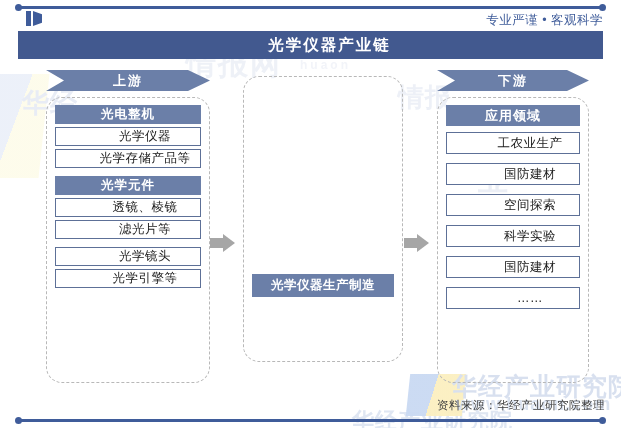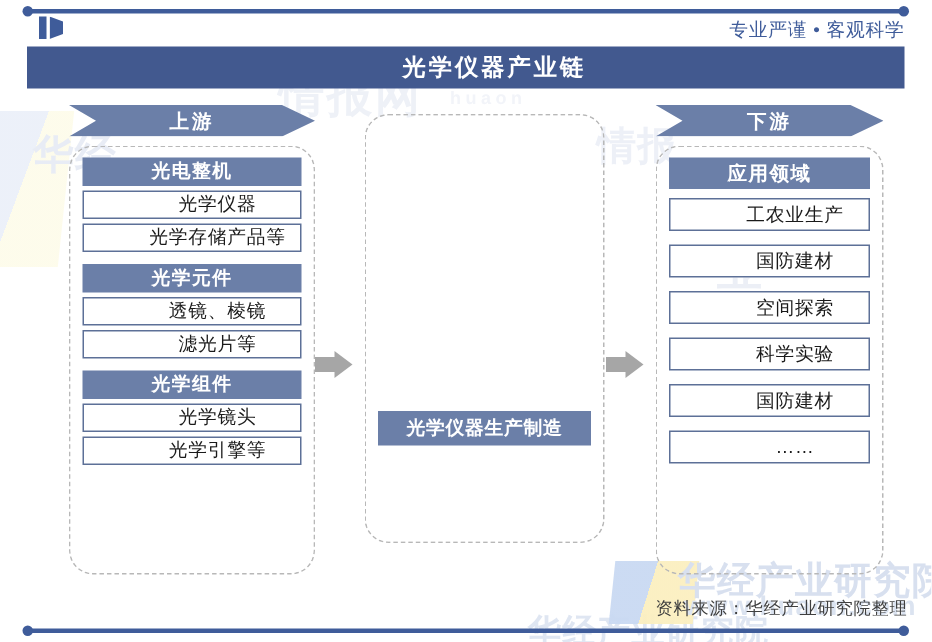--- a/index.html
+++ b/index.html
@@ -371,21 +371,20 @@
     <div class="col-body">
 
       <div class="grp">光电整机</div>
       <div class="item">光学仪器</div>
       <div class="item last-of-grp">光学存储产品等</div>
 
       <div class="grp">光学元件</div>
       <div class="item">透镜、棱镜</div>
       <div class="item last-of-grp">滤光片等</div>
 
-      <div class="grp">光学组件</div>
       <div class="item">光学镜头</div>
       <div class="item">光学引擎等</div>
 
     </div>
   </div>
 
   <div class="conn conn-1">
     <div class="shaft"></div>
       <div class="head"></div>
   </div>

